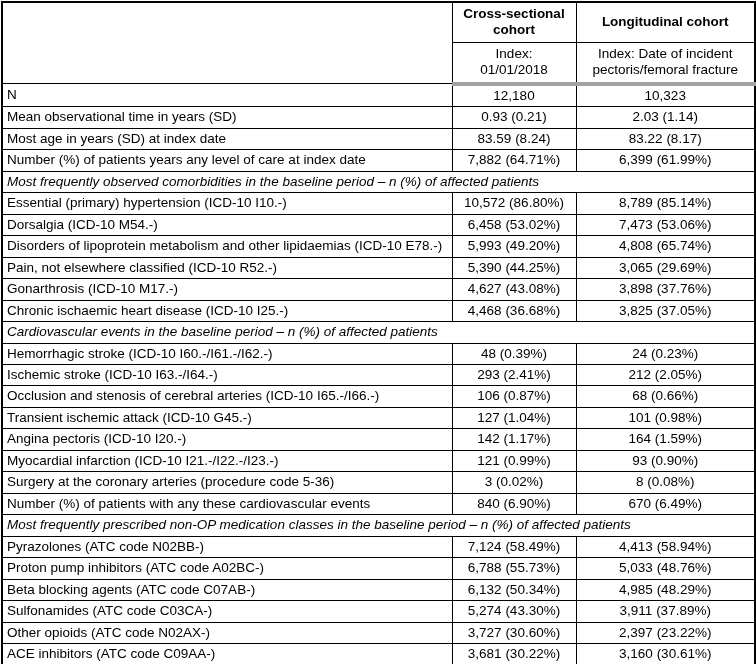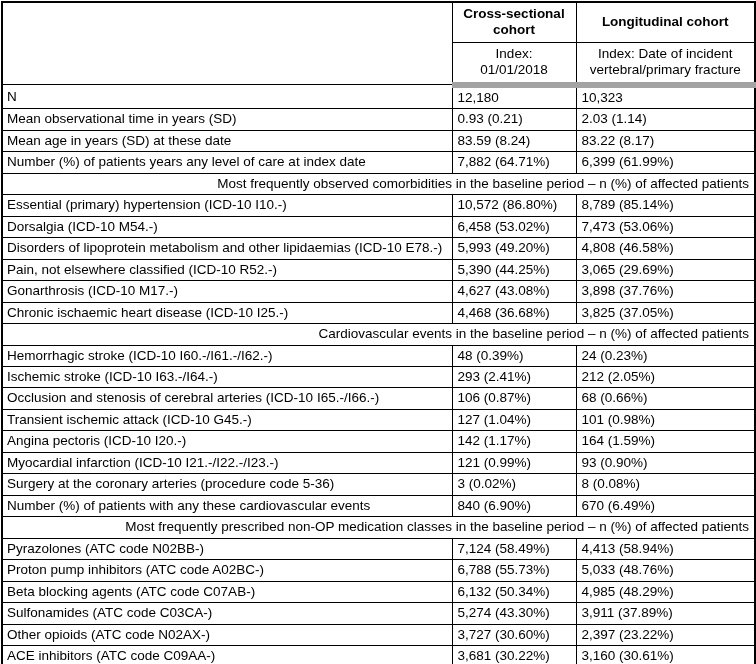--- a/index.html
+++ b/index.html
@@ -53,36 +53,38 @@
     padding: 3px 4px;
   }
   th.subhead {
     font-weight: normal;
     height: 40px;
     padding: 3px 4px;
   }
   
   thead tr.subhead-row th,
   th.corner-cell {
-    border-bottom: 6px solid #a3a3a3;
+    border-bottom: 4px solid #a3a3a3;
   }
   tbody td {
     height: 21px;
   }
   td.row-label {
     text-align: left;
     padding-left: 4px;
     white-space: nowrap;
     overflow: hidden;
   }
   td.row-value {
+    text-align: center;
     white-space: nowrap;
   }
   tr.section-row td {
-    text-align: right;
+    font-style: italic;
+    text-align: left;
     padding-left: 4px;
     white-space: nowrap;
     overflow: hidden;
   }
 </style>
 </head>
 <body>
 
 <div class="page">
   <table class="cohort-table">
@@ -95,38 +97,38 @@
       <tr>
         <th class="corner-cell" rowspan="2"></th>
         <th class="colhead">Cross-sectional
 cohort</th>
         <th class="colhead">Longitudinal cohort</th>
       </tr>
       <tr class="subhead-row">
         <th class="subhead">Index:
 01/01/2018</th>
         <th class="subhead">Index: Date of incident
-vertebral/primary fracture</th>
+pectoris/femoral fracture</th>
       </tr>
     </thead>
     <tbody>
   <tr>
     <td class="row-label">N</td>
     <td class="row-value">12,180</td>
     <td class="row-value">10,323</td>
   </tr>
 
   <tr>
     <td class="row-label">Mean observational time in years (SD)</td>
     <td class="row-value">0.93 (0.21)</td>
     <td class="row-value">2.03 (1.14)</td>
   </tr>
 
   <tr>
-    <td class="row-label">Mean age in years (SD) at these date</td>
+    <td class="row-label">Most age in years (SD) at index date</td>
     <td class="row-value">83.59 (8.24)</td>
     <td class="row-value">83.22 (8.17)</td>
   </tr>
 
   <tr>
     <td class="row-label">Number (%) of patients years any level of care at index date</td>
     <td class="row-value">7,882 (64.71%)</td>
     <td class="row-value">6,399 (61.99%)</td>
   </tr>
 
@@ -142,21 +144,21 @@
 
   <tr>
     <td class="row-label">Dorsalgia (ICD-10 M54.-)</td>
     <td class="row-value">6,458 (53.02%)</td>
     <td class="row-value">7,473 (53.06%)</td>
   </tr>
 
   <tr>
     <td class="row-label">Disorders of lipoprotein metabolism and other lipidaemias (ICD-10 E78.-)</td>
     <td class="row-value">5,993 (49.20%)</td>
-    <td class="row-value">4,808 (46.58%)</td>
+    <td class="row-value">4,808 (65.74%)</td>
   </tr>
 
   <tr>
     <td class="row-label">Pain, not elsewhere classified (ICD-10 R52.-)</td>
     <td class="row-value">5,390 (44.25%)</td>
     <td class="row-value">3,065 (29.69%)</td>
   </tr>
 
   <tr>
     <td class="row-label">Gonarthrosis (ICD-10 M17.-)</td>

